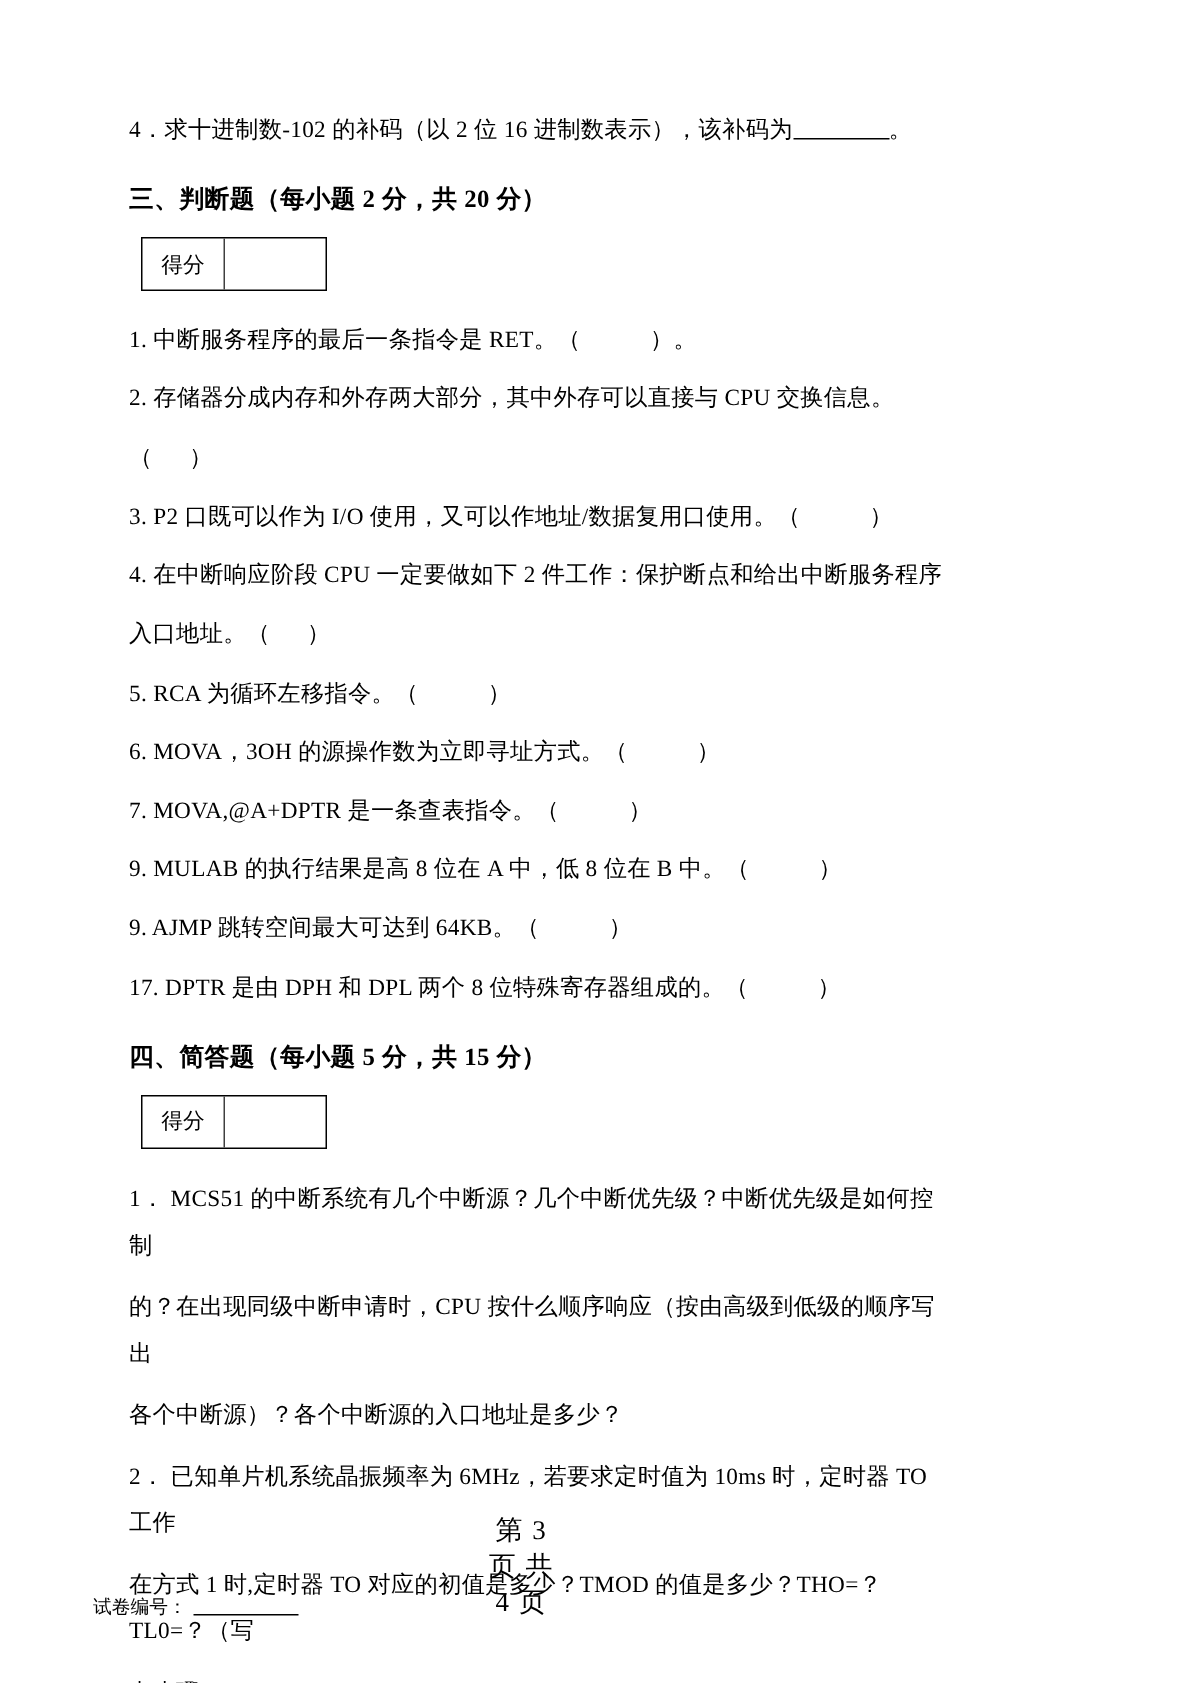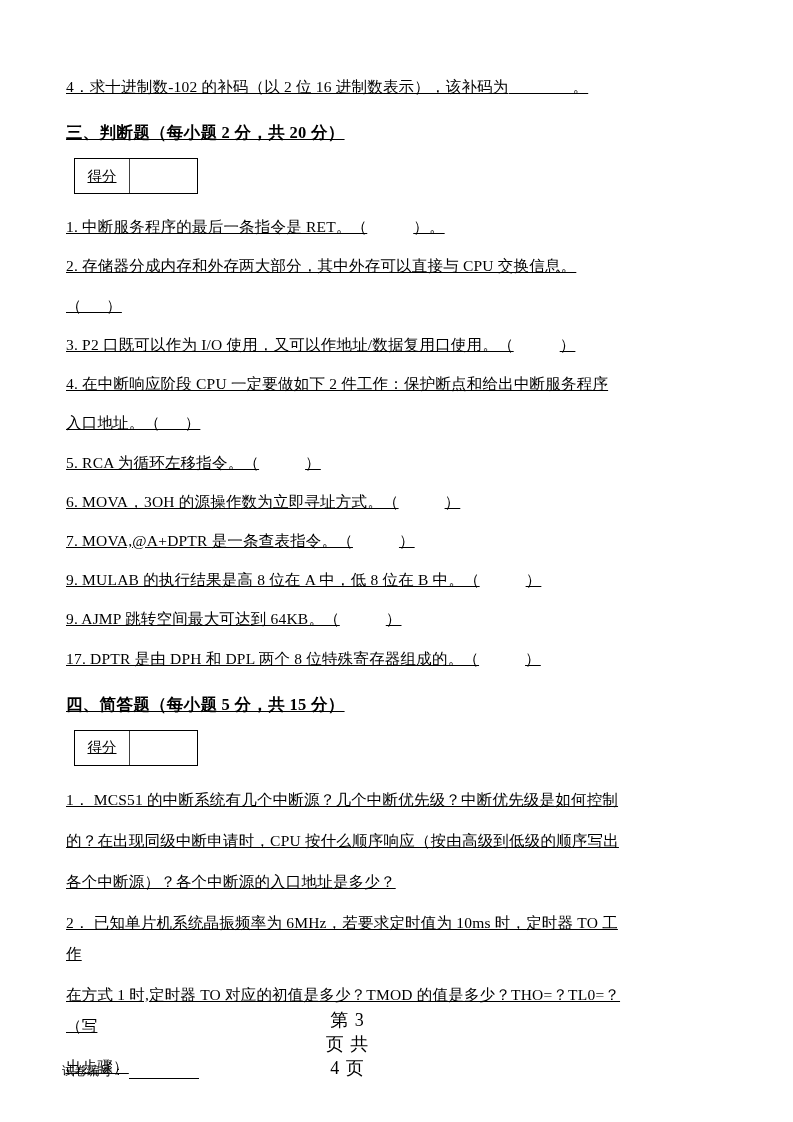--- a/index.html
+++ b/index.html
@@ -10,23 +10,22 @@
   body {
     font-family: "Liberation Serif", "DejaVu Serif", serif;
     color: #000000;
   }
   .page {
     position: relative;
     width: 695px;
     height: 1122px;
     background: #ffffff;
     box-sizing: border-box;
-    padding: 72px 62px 40px 66px;
+    padding: 72px 62px 40px 86px;
     overflow: hidden;
-    text-decoration: underline;
   }
   .content {
     position: relative;
     width: 100%;
   }
   .q-line {
     font-size: 15.5px;
     line-height: 1.95;
     margin: 0 0 9px 0;
     letter-spacing: 0.2px;
@@ -71,21 +70,21 @@
     position: absolute;
     left: 62px;
     right: 62px;
     bottom: 42px;
     display: flex;
     align-items: flex-end;
     font-size: 12.5px;
   }
   .footer .left {
     display: flex;
-    align-items: center;
+    align-items: flex-start;
     gap: 4px;
     width: 260px;
   }
   .footer .left .fline {
     display: inline-block;
     border-bottom: 1px solid #000;
     width: 70px;
     height: 13px;
   }
   .footer .center {

